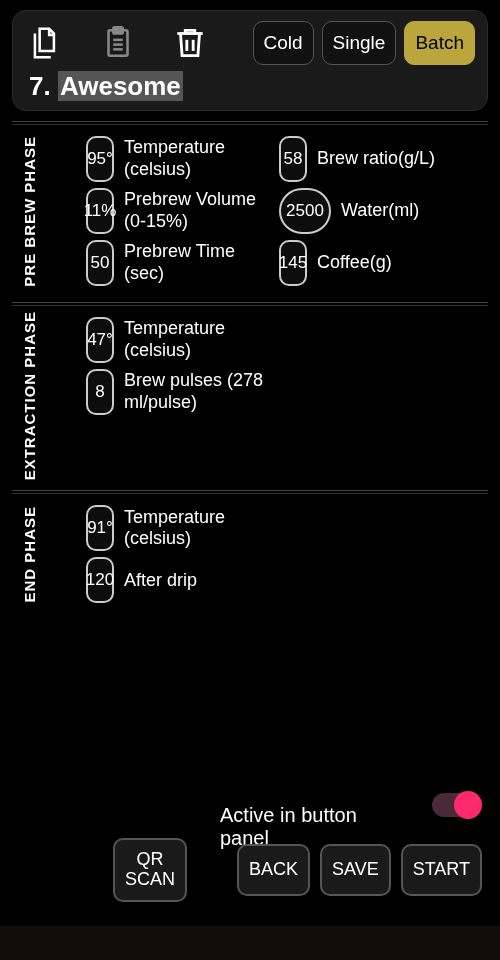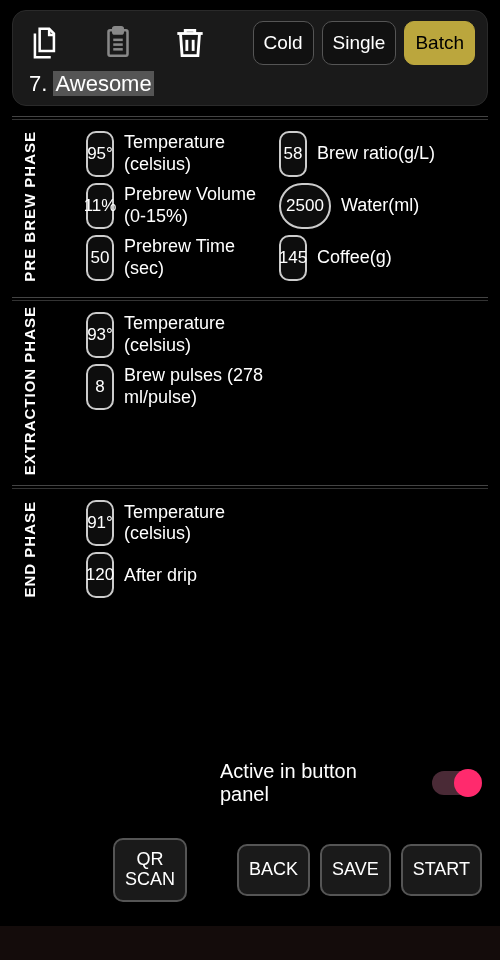--- a/index.html
+++ b/index.html
@@ -56,22 +56,22 @@
     min-width: 58px;
     text-align: center;
     cursor: pointer;
   }
   .mode-btn.active {
     background: #bba63d;
     color: #000;
     border-color: #bba63d;
   }
   .header-title {
-    font-size: 22px;
-    font-weight: 400;
+    font-size: 26px;
+    font-weight: 700;
     margin-top: 6px;
     padding-left: 4px;
   }
   .header-title .idx { color: #fff; }
   .header-title .name {
     background: #555;
     padding: 0 2px;
   }
   
   .section-divider {
@@ -158,20 +158,21 @@
     left: 0; right: 0;
     top: 760px;
     display: flex;
     align-items: center;
     padding: 0 20px 0 0;
   }
   .active-label {
     font-size: 20px;
     margin-left: 220px;
     max-width: 180px;
+    margin-top: 44px;
   }
   .toggle {
     margin-left: auto;
     width: 48px;
     height: 24px;
     background: #4a2a36;
     border-radius: 12px;
     position: relative;
     cursor: pointer;
   }
@@ -307,21 +308,21 @@
 
   <div class="section-divider"></div>
 
   <div class="section">
     <div class="section-label-col">
       <div class="section-label">EXTRACTION PHASE</div>
     </div>
     <div class="section-body">
       <div class="col" style="padding-left:40px;">
         <div class="param-row">
-          <div class="value-box">93°</div>
+          <div class="value-box">47°</div>
           <div class="param-label">Temperature (celsius)</div>
         </div>
         <div class="param-row">
           <div class="value-box">8</div>
           <div class="param-label">Brew pulses (278 ml/pulse)</div>
         </div>
       </div>
     </div>
   </div>
 

